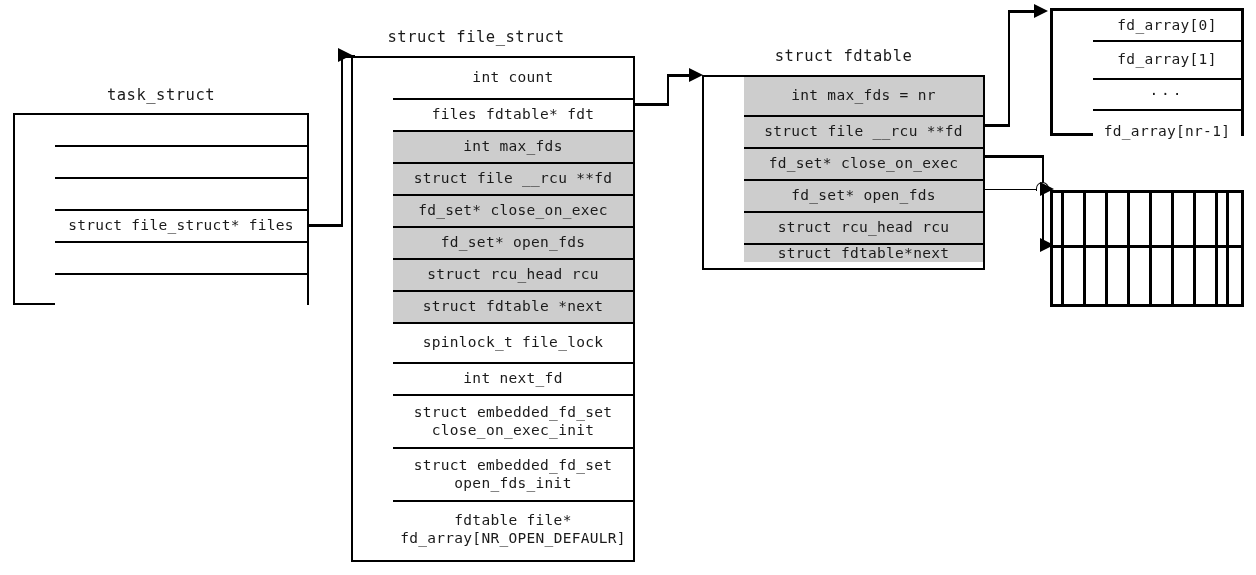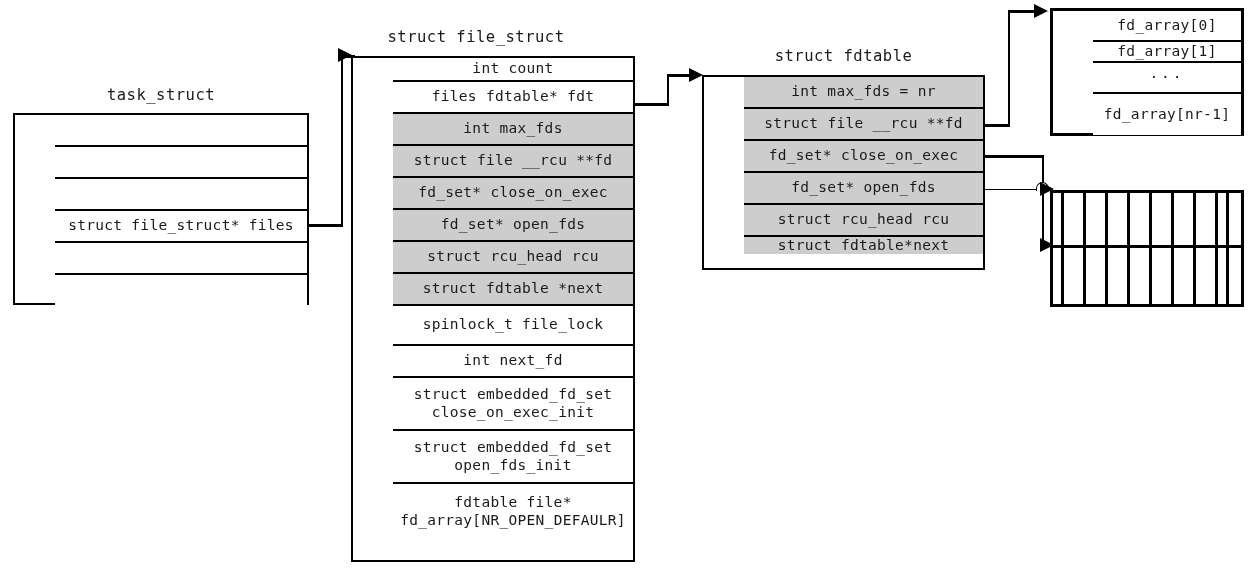--- a/index.html
+++ b/index.html
@@ -101,21 +101,21 @@
   </div>
 
   <div class="h-line" style="left:309px;top:224px;width:34px;"></div>
   <div class="v-line" style="left:340.5px;top:55px;height:171px;"></div>
   <div class="h-line" style="left:340.5px;top:55px;width:14px;"></div>
   <div class="arrow" style="left:338px;top:48px;"></div>
 
   <div class="title" style="left:334px;top:28px;width:284px;">struct file_struct</div>
 
   <div class="struct" style="left:351px;top:56px;width:284px;height:506px;">
-    <div class="row" style="height:24px;">int count</div>
+    <div class="row" style="height:42px;">int count</div>
     <div class="row" style="height:32px;">files fdtable* fdt</div>
     <div class="row shaded" style="height:32px;">int max_fds</div>
     <div class="row shaded" style="height:32px;">struct file __rcu **fd</div>
     <div class="row shaded" style="height:32px;">fd_set* close_on_exec</div>
     <div class="row shaded" style="height:32px;">fd_set* open_fds</div>
     <div class="row shaded" style="height:32px;">struct rcu_head rcu</div>
     <div class="row shaded" style="height:32px;">struct fdtable *next</div>
     <div class="row" style="height:40px;">spinlock_t file_lock</div>
     <div class="row" style="height:32px;">int next_fd</div>
     <div class="row" style="height:53px;">struct embedded_fd_set
@@ -127,21 +127,21 @@
   </div>
 
   <div class="h-line" style="left:635px;top:103px;width:34px;"></div>
   <div class="v-line" style="left:666.5px;top:74px;height:31px;"></div>
   <div class="h-line" style="left:666.5px;top:74px;width:30px;"></div>
   <div class="arrow" style="left:689px;top:67.5px;"></div>
 
   <div class="title" style="left:702px;top:47px;width:283px;">struct fdtable</div>
 
   <div class="struct" style="left:702px;top:75px;width:283px;height:195px;">
-    <div class="row shaded" style="height:32px;">int max_fds = nr</div>
+    <div class="row shaded" style="height:40px;">int max_fds = nr</div>
     <div class="row shaded" style="height:32px;">struct file __rcu **fd</div>
     <div class="row shaded" style="height:32px;">fd_set* close_on_exec</div>
     <div class="row shaded" style="height:32px;">fd_set* open_fds</div>
     <div class="row shaded" style="height:32px;">struct rcu_head rcu</div>
     <div class="row shaded" style="height:17px;">struct fdtable*next</div>
   </div>
 
   <div class="h-line" style="left:985px;top:124px;width:25px;"></div>
   <div class="v-line" style="left:1007.5px;top:10px;height:116px;"></div>
   <div class="h-line" style="left:1007.5px;top:10px;width:34px;"></div>
@@ -152,21 +152,21 @@
   <div class="h-line" style="left:1041.5px;top:244.5px;width:12px;"></div>
   <div class="arrow" style="left:1040px;top:238px;"></div>
 
   <div class="h-line thin" style="left:985px;top:188.5px;width:51px;"></div>
   <div class="hop" style="left:1036px;top:182px;"></div>
   <div class="h-line thin" style="left:1046px;top:188.5px;width:6px;"></div>
   <div class="arrow" style="left:1040px;top:182px;"></div>
 
   <div class="struct" style="left:1050px;top:8px;width:194px;height:128px;border-width:3px;">
     <div class="row" style="height:31px;border-bottom-width:2.5px;">fd_array[0]</div>
-    <div class="row" style="height:21px;border-bottom-width:2.5px;text-align:center;">fd_array[1]</div>
+    <div class="row" style="height:38px;border-bottom-width:2.5px;text-align:center;">fd_array[1]</div>
     <div class="row" style="height:31px;border-bottom-width:2.5px;letter-spacing:3px;">···</div>
     <div class="row" style="height:41px;">fd_array[nr-1]</div>
   </div>
 
   <div class="bitmap" style="left:1050px;top:190px;width:194px;height:117px;">
     <div class="bmrow" style="height:55px;">
       <div class="bmcell" style="left:0px;width:11px;"></div>
       <div class="bmcell" style="left:11px;width:22px;"></div>
       <div class="bmcell" style="left:33px;width:22px;"></div>
       <div class="bmcell" style="left:55px;width:22px;"></div>

